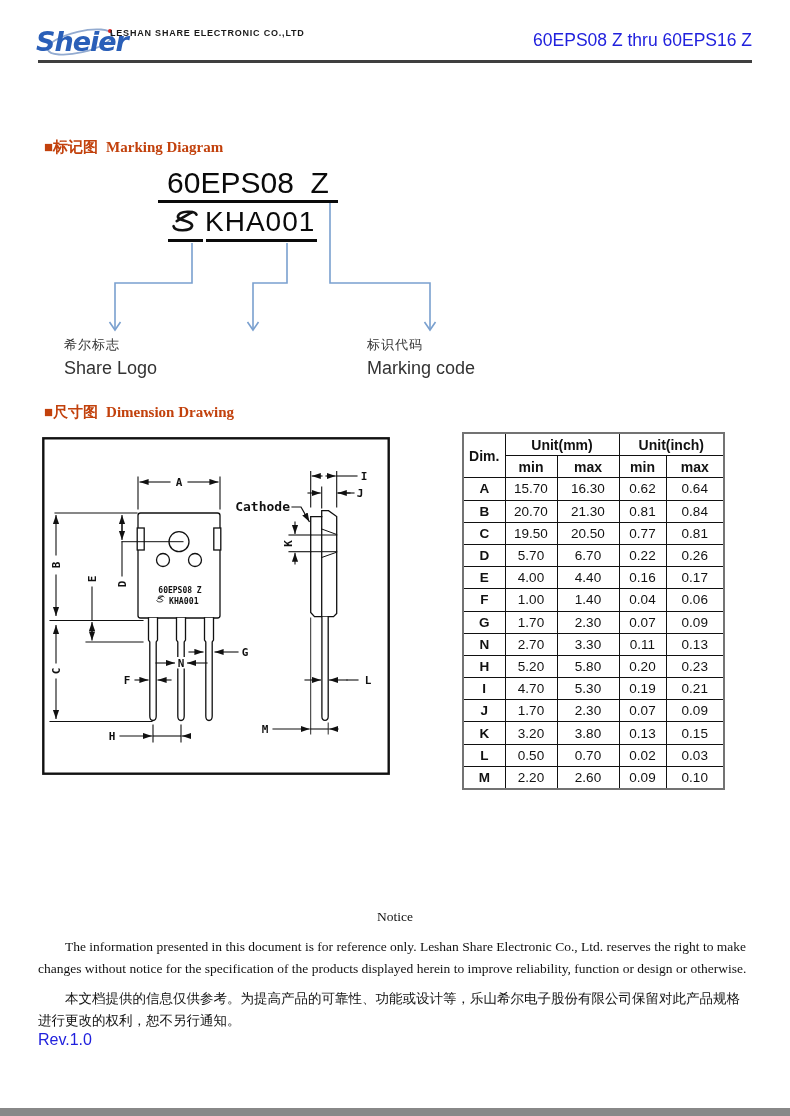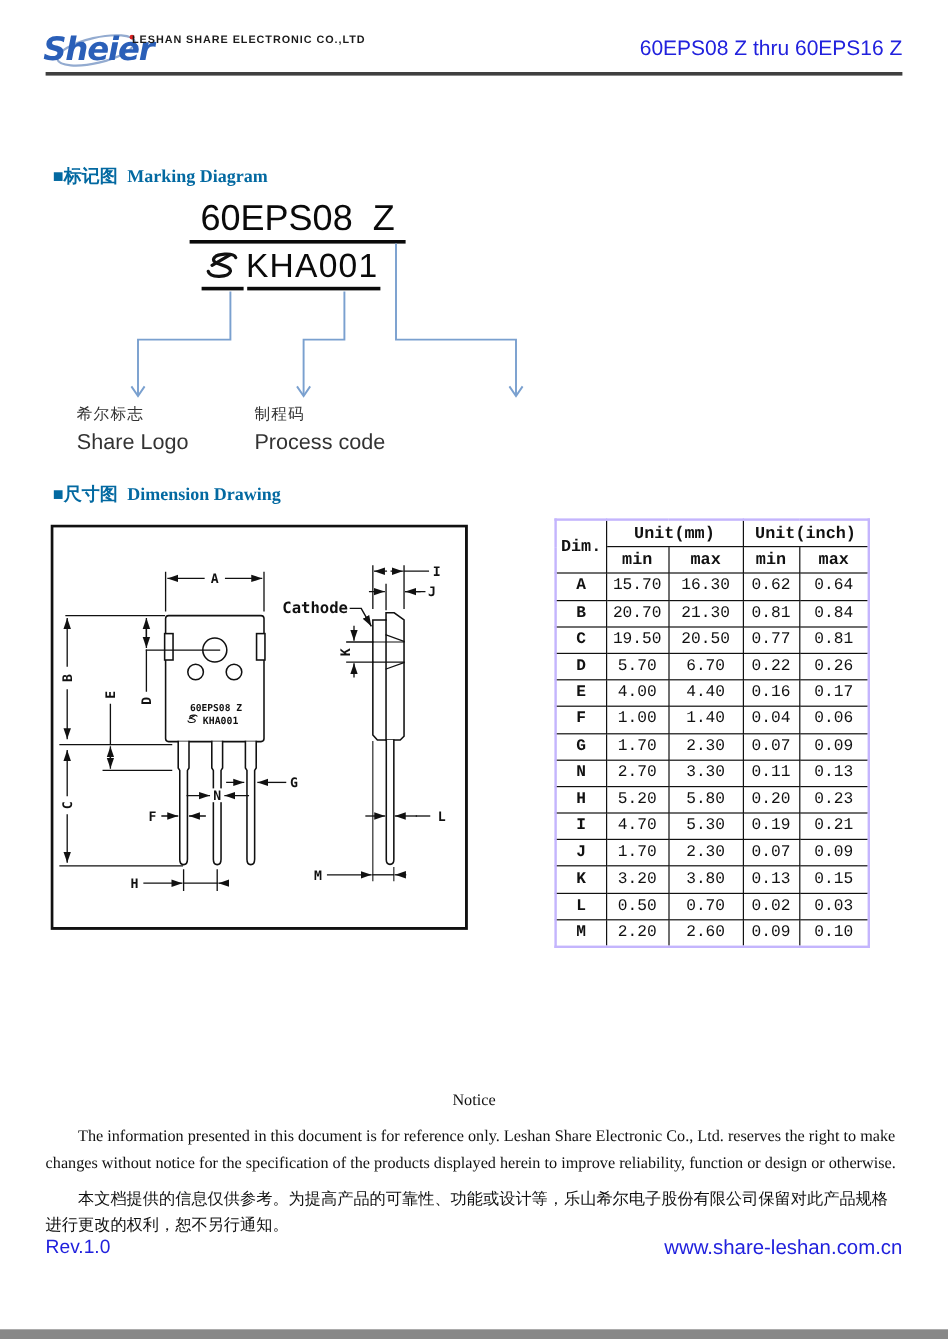--- a/index.html
+++ b/index.html
@@ -14,39 +14,39 @@
               color:#2a5fb8;letter-spacing:-1px;}
   .brand-dot{position:absolute;left:74px;top:7px;width:4px;height:4px;border-radius:50%;background:#d22;}
   .company{left:110px;top:25px;}
   .company-cn{font:bold 14.5px "Liberation Serif",serif;letter-spacing:1.5px;color:#1a1a1a;}
   .company-en{font:bold 9px "Liberation Sans",sans-serif;letter-spacing:0.8px;color:#1a1a1a;margin-top:3px;}
   .doc-title{left:430px;top:30px;width:322px;text-align:right;font-size:17.5px;}
   .blue{color:#2121dd;text-align:right;}
   .rule{left:38px;top:60px;width:714px;height:2.5px;background:#3f3f3f;}
 
   
-  .sec-head{font:bold 15px "Liberation Serif",serif;color:#0369a1;}
+  .sec-head{font:bold 15px "Liberation Serif",serif;color:#c2410c;}
   .sec-head .en{margin-left:8px;}
 
   
   .pn{left:150px;top:166px;width:196px;text-align:center;font-size:30px;white-space:pre;color:#0a0a0a;}
   .ul{background:#0a0a0a;height:3px;}
   .kha{left:205px;top:206px;font-size:28px;color:#0a0a0a;letter-spacing:1px;}
   .callout{width:150px;color:#333;}
   .callout .cn{font-size:13px;letter-spacing:1px;}
   .callout .en{font-size:18px;margin-top:4px;}
 
   
   .draw-box{left:42px;top:437px;}
   .dim-table{left:462px;top:432px;width:261px;border-collapse:collapse;table-layout:fixed;
              font-size:13.5px;text-align:center;}
   .dim-table th,.dim-table td{border:1.4px solid #111;padding:0;height:21.2px;font-weight:normal;}
   .dim-table th{font-weight:bold;font-size:14px;}
   .dim-table td.diml{font-weight:bold;}
-  .dim-table{border:2px solid #c4b5fd;font-family:Liberation Mono, monospace;}
+  .dim-table{border:2px solid #737373;}
 
   
   .notice{left:38px;top:906px;width:714px;font:13.5px/22px "Liberation Serif",serif;color:#111;}
   .notice h4{margin:0;text-align:center;font-size:13.5px;font-weight:normal;}
   .notice p{margin:8px 0 0 0;text-indent:27px;}
 
   .footer-rev{left:38px;top:1031px;font-size:16px;}
   .footer-site{left:450px;top:1030px;width:302px;text-align:right;font-size:17px;}
 
   svg text{font-family:"DejaVu Sans Mono",monospace;font-weight:bold;fill:#111;}
@@ -102,23 +102,23 @@
     <path d="M187,48 V88 H153 V134"></path>
     <path d="M147.5,127 L153,135 L158.5,127"></path>
     <path d="M230,8 V88 H330 V134"></path>
     <path d="M324.5,127 L330,135 L335.5,127"></path>
   </svg>
 
   <div class="abs callout" style="left:64px;top:336px;">
     <div class="cn">希尔标志</div>
     <div class="en">Share Logo</div>
   </div>
-  <div class="abs callout" style="left:212px;top:336px;">
-    <div class="cn">制程码</div>
-    <div class="en">Process code</div>
+  <div class="abs callout" style="left:367px;top:336px;">
+    <div class="cn">标识代码</div>
+    <div class="en">Marking code</div>
   </div>
 
   <div class="abs sec-head" style="left:44px;top:403px;">
     <span>■尺寸图</span><span class="en">Dimension Drawing</span>
   </div>
 
   <svg class="abs draw-box" width="348" height="338" viewBox="0 0 348 338" fill="none" stroke="#111" stroke-width="1.3" stroke-linecap="square">
     <rect x="1.3" y="1.3" width="345.4" height="335.4" stroke-width="2.4"></rect>
 
     <rect x="96" y="76" width="82" height="105" rx="2.5" fill="#fff"></rect>
@@ -383,15 +383,14 @@
     </tbody>
   </table>
 
   <div class="abs notice">
     <h4>Notice</h4>
     <p>The information presented in this document is for reference only. Leshan Share Electronic Co., Ltd. reserves the right to make changes without notice for the specification of the products displayed herein to improve reliability, function or design or otherwise.</p>
     <p>本文档提供的信息仅供参考。为提高产品的可靠性、功能或设计等，乐山希尔电子股份有限公司保留对此产品规格进行更改的权利，恕不另行通知。</p>
   </div>
 
   <div class="abs footer-rev blue">Rev.1.0</div>
-  <div class="abs footer-site blue">www.share-leshan.com.cn</div>
 
 </div>
 
 </body></html>

